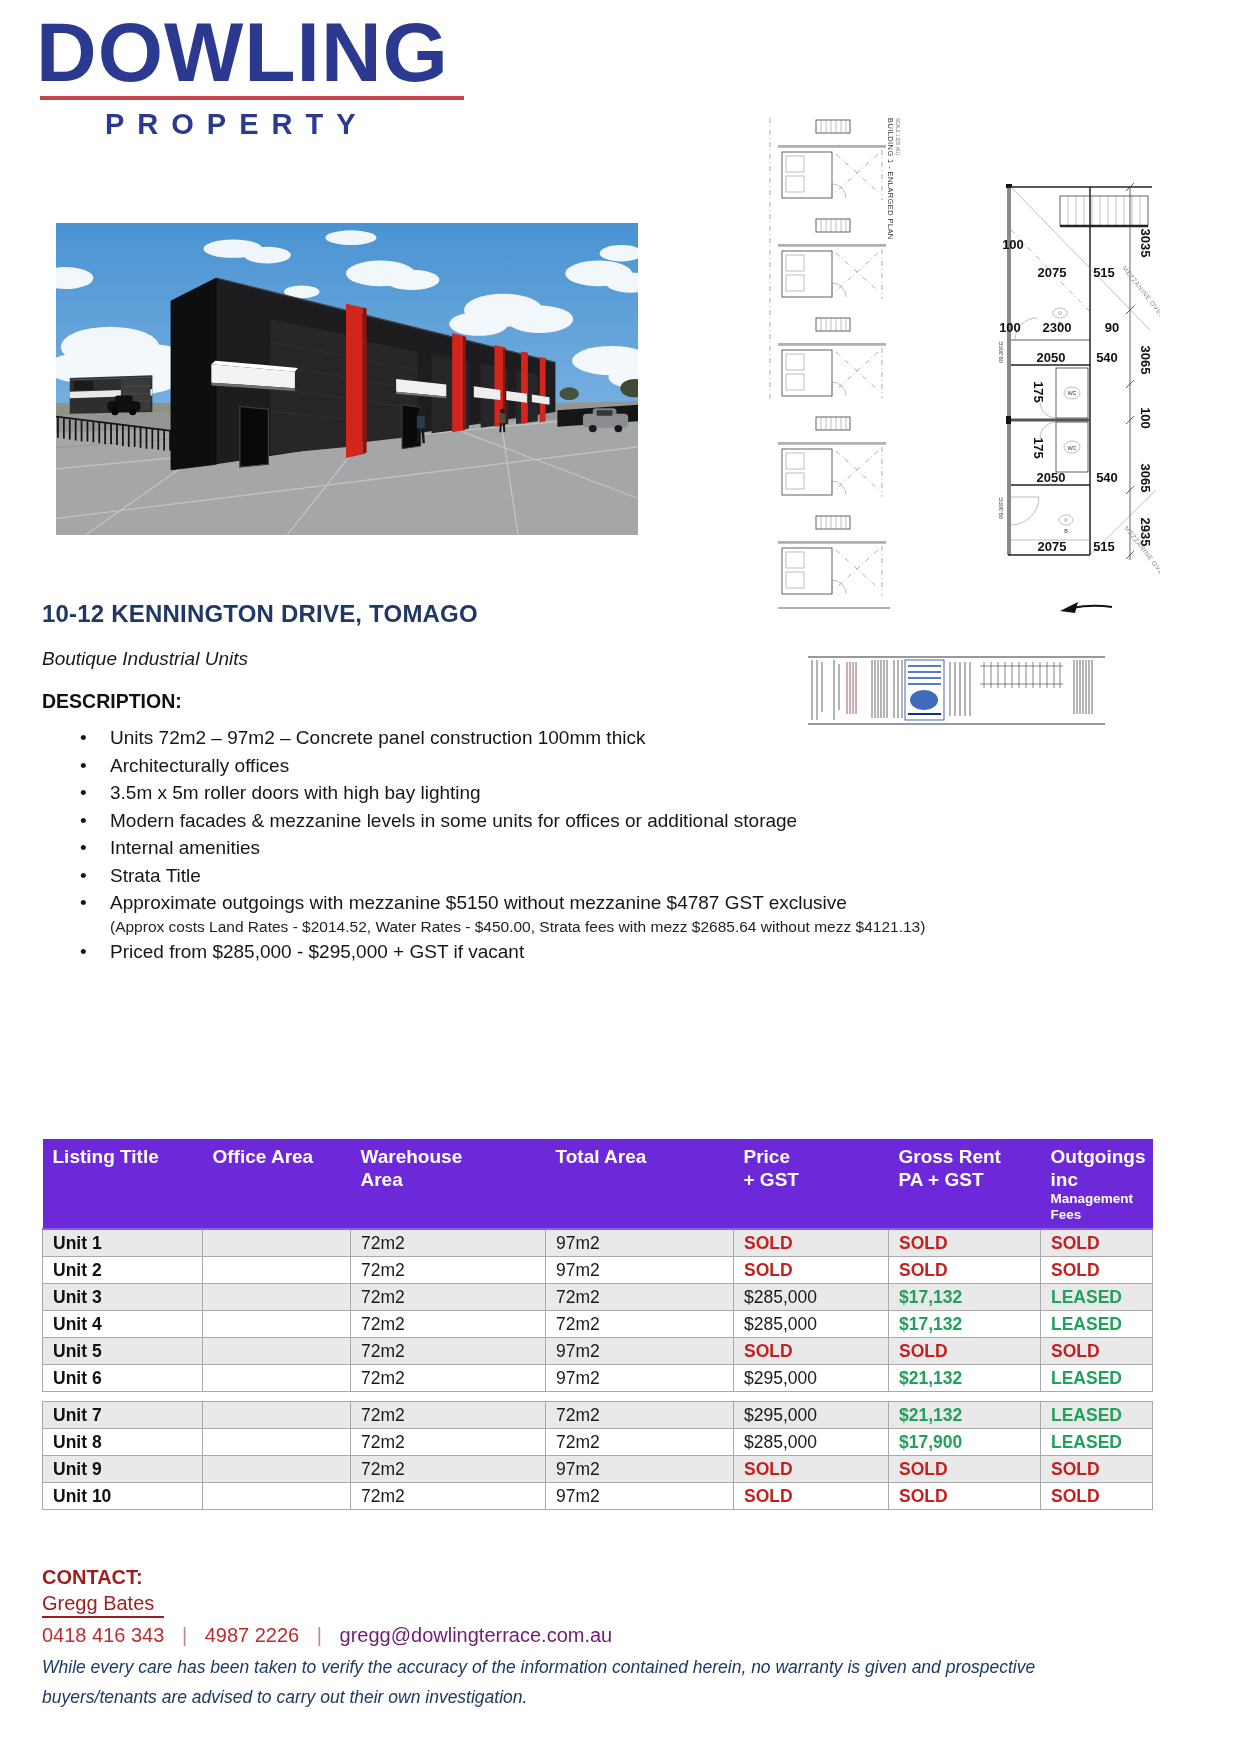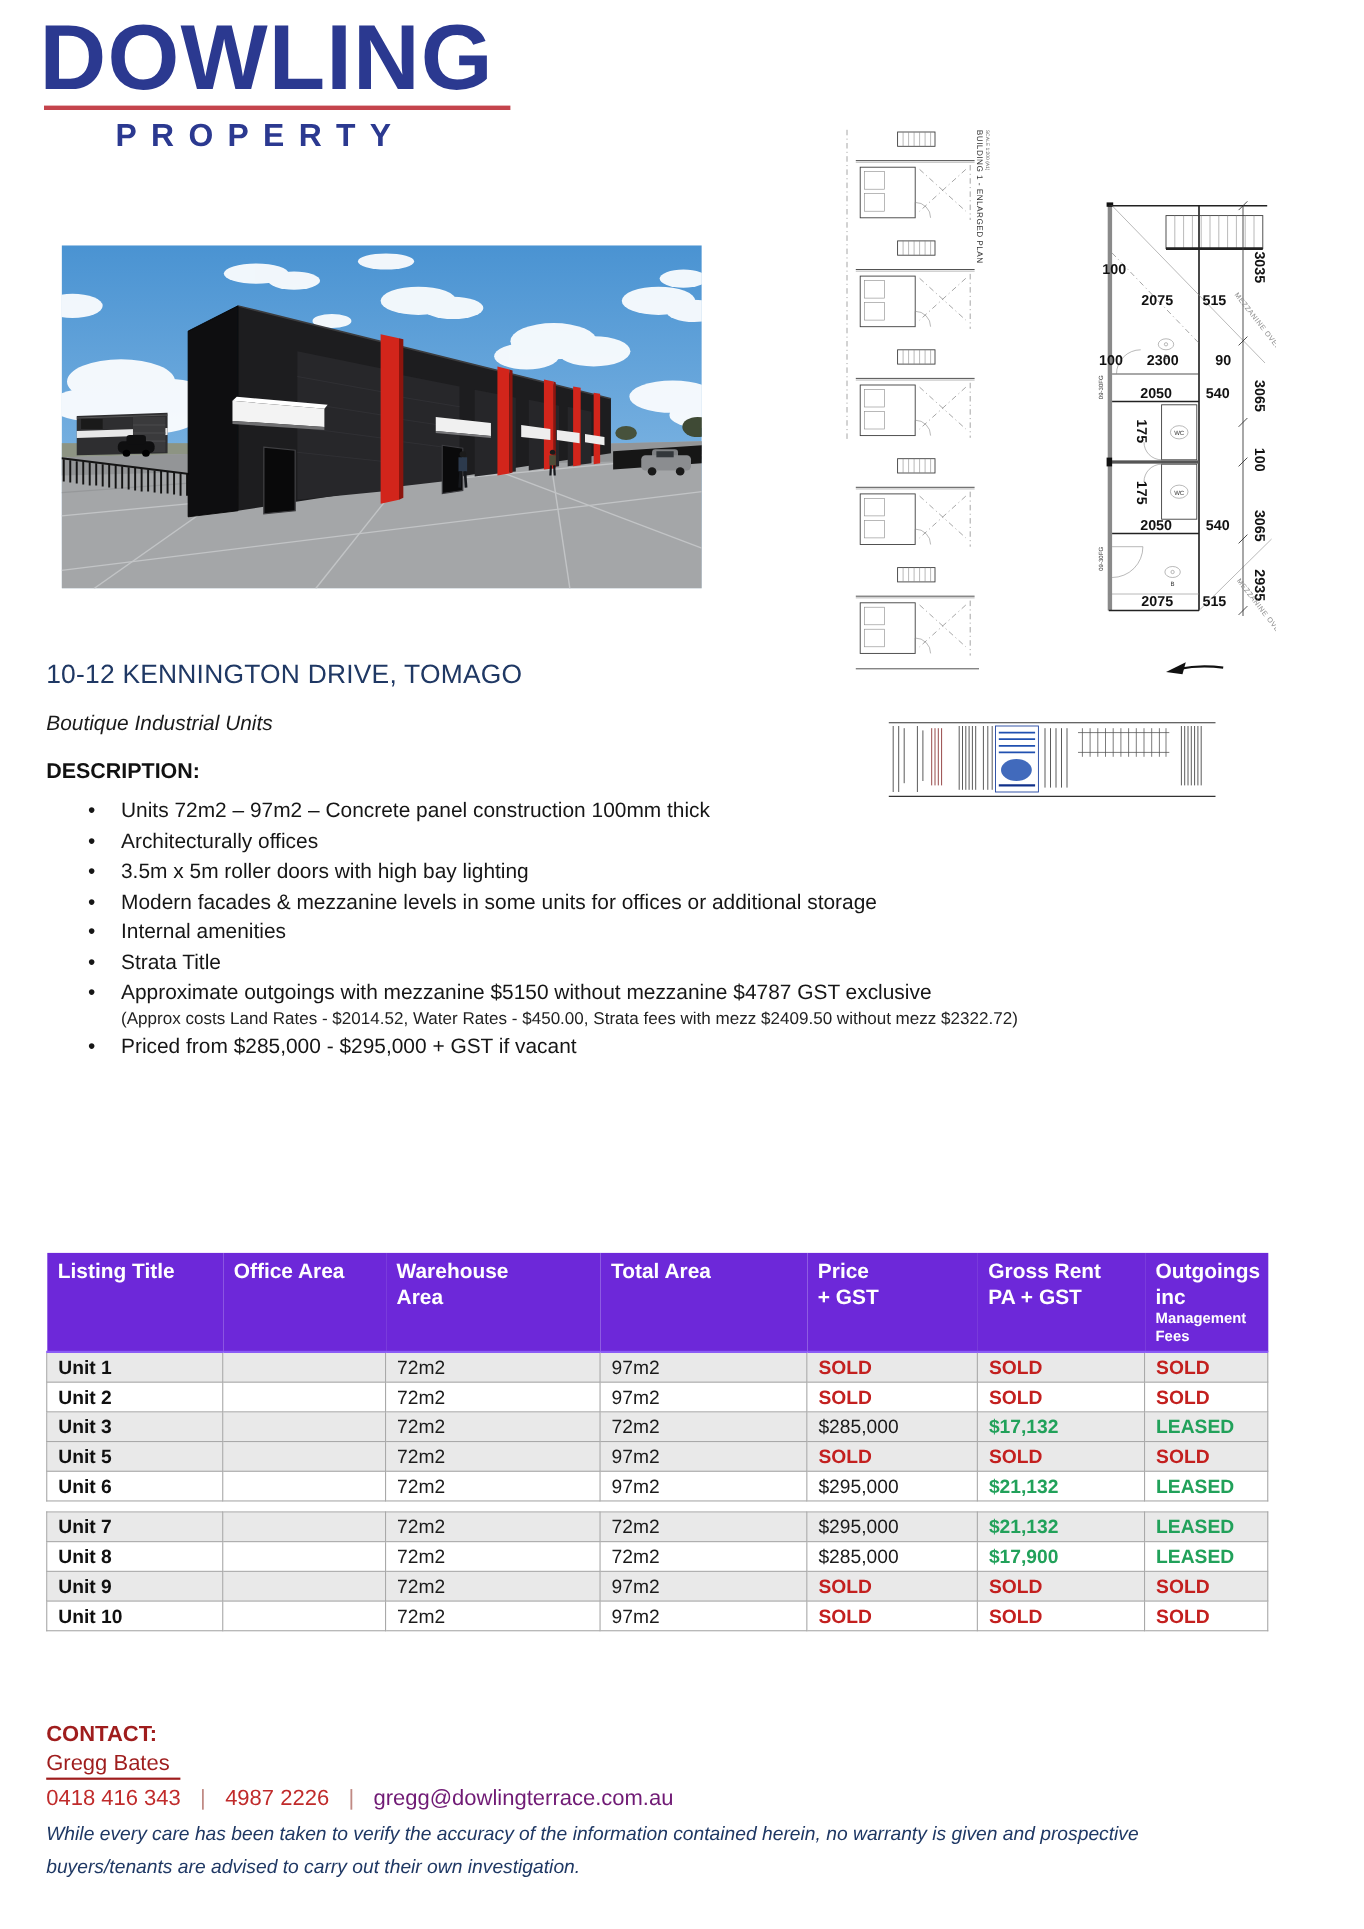--- a/index.html
+++ b/index.html
@@ -12,21 +12,21 @@
   .logo{position:absolute;left:36px;top:6px;width:470px;}
   .logo-word{font-size:84px;font-weight:700;color:#2b3990;letter-spacing:1px;line-height:92px;}
   .logo-rule{margin-left:4px;margin-top:-2px;width:424px;height:4px;background:#c4444c;}
   .logo-tag{margin-left:69px;margin-top:8px;font-size:29px;font-weight:700;color:#2b3990;letter-spacing:13px;}
   
   .render{position:absolute;left:56px;top:223px;width:582px;height:312px;}
   
   .floorplan{position:absolute;left:720px;top:100px;width:440px;height:520px;}
   .titleblock{position:absolute;left:722px;top:652px;width:385px;height:78px;}
   
-  .prop-title{position:absolute;left:42px;top:600px;font-size:24px;font-weight:400;color:#1f3864;letter-spacing:.2px;}
+  .prop-title{position:absolute;left:42px;top:600px;font-size:24px;font-weight:700;color:#1f3864;letter-spacing:.2px;}
   .prop-sub{position:absolute;left:42px;top:648px;font-size:19px;font-style:italic;color:#1b1b1b;}
   .desc-head{position:absolute;left:42px;top:690px;font-size:19.5px;font-weight:700;color:#111;}
   .bullets{position:absolute;left:42px;top:727px;width:1070px;}
   .bullet-row{display:flex;margin-bottom:5px;font-size:19px;line-height:22.5px;color:#161616;}
   .bullet-dot{width:30px;margin-left:38px;flex:none;}
   .bullet-dot::before{content:"•";font-size:19px;}
   .bullet-body{flex:1;}
   .bullet-note{font-size:15.5px;line-height:19px;margin-top:2px;color:#222;}
   
   .tablewrap{position:absolute;left:42px;top:1139px;width:1110px;}
@@ -470,21 +470,21 @@
       <div class="bullet-body">Internal amenities</div>
     </div>
     <div class="bullet-row">
       <span class="bullet-dot"></span>
       <div class="bullet-body">Strata Title</div>
     </div>
     <div class="bullet-row">
       <span class="bullet-dot"></span>
       <div class="bullet-body">
         <span>Approximate outgoings with mezzanine $5150 without mezzanine $4787 GST exclusive</span>
-        <div class="bullet-note">(Approx costs Land Rates - $2014.52, Water Rates - $450.00, Strata fees with mezz $2409.50 without mezz $2322.72)</div>
+        <div class="bullet-note">(Approx costs Land Rates - $2014.52, Water Rates - $450.00, Strata fees with mezz $2685.64 without mezz $4121.13)</div>
       </div>
     </div>
     <div class="bullet-row">
       <span class="bullet-dot"></span>
       <div class="bullet-body">Priced from $285,000 - $295,000 + GST if vacant</div>
     </div>
   </div>
 
   <div class="tablewrap">
     <table class="listings">
@@ -550,20 +550,29 @@
           </tr>
           <tr class="shade">
             <td class="c-title">Unit 3</td>
             <td class="s-plain"></td>
             <td class="s-plain">72m2</td>
             <td class="s-plain">72m2</td>
             <td class="s-plain">$285,000</td>
             <td class="s-rent">$17,132</td>
             <td class="s-leased">LEASED</td>
           </tr>
+          <tr class="plain-row">
+            <td class="c-title">Unit 4</td>
+            <td class="s-plain"></td>
+            <td class="s-plain">72m2</td>
+            <td class="s-plain">72m2</td>
+            <td class="s-plain">$285,000</td>
+            <td class="s-rent">$17,132</td>
+            <td class="s-leased">LEASED</td>
+          </tr>
           <tr class="shade">
             <td class="c-title">Unit 5</td>
             <td class="s-plain"></td>
             <td class="s-plain">72m2</td>
             <td class="s-plain">97m2</td>
             <td class="s-sold">SOLD</td>
             <td class="s-sold">SOLD</td>
             <td class="s-sold">SOLD</td>
           </tr>
           <tr class="plain-row">

